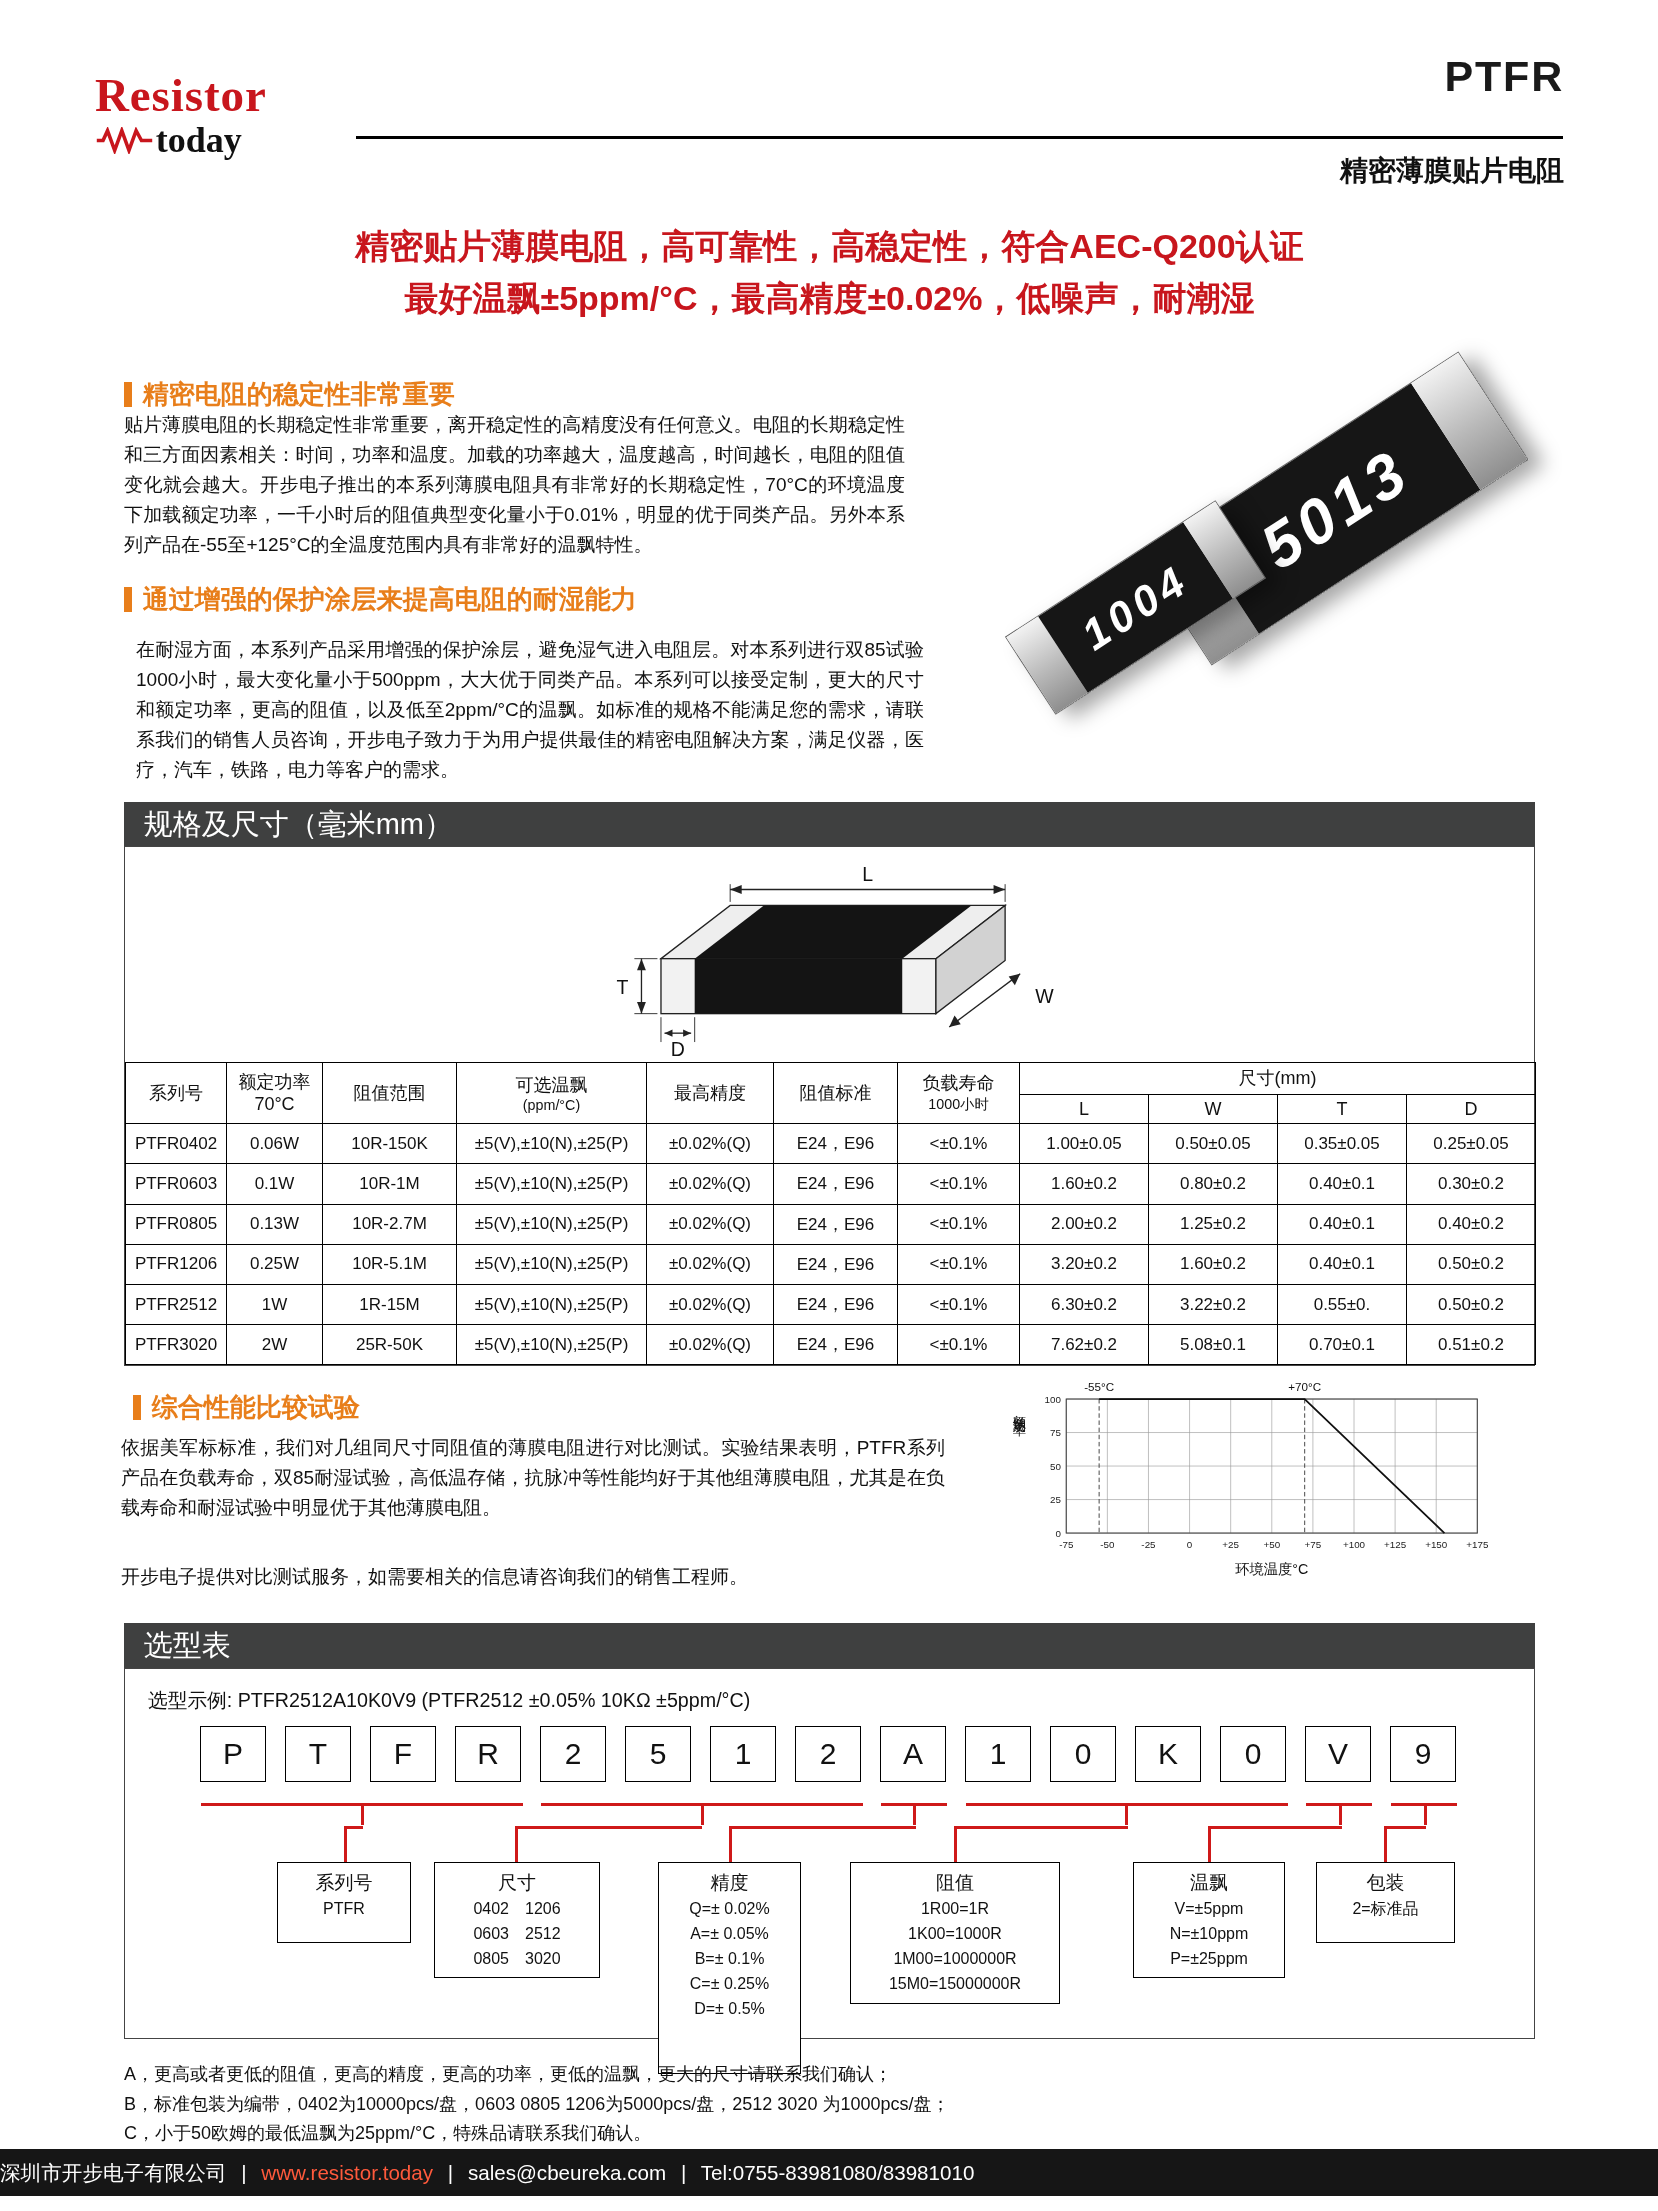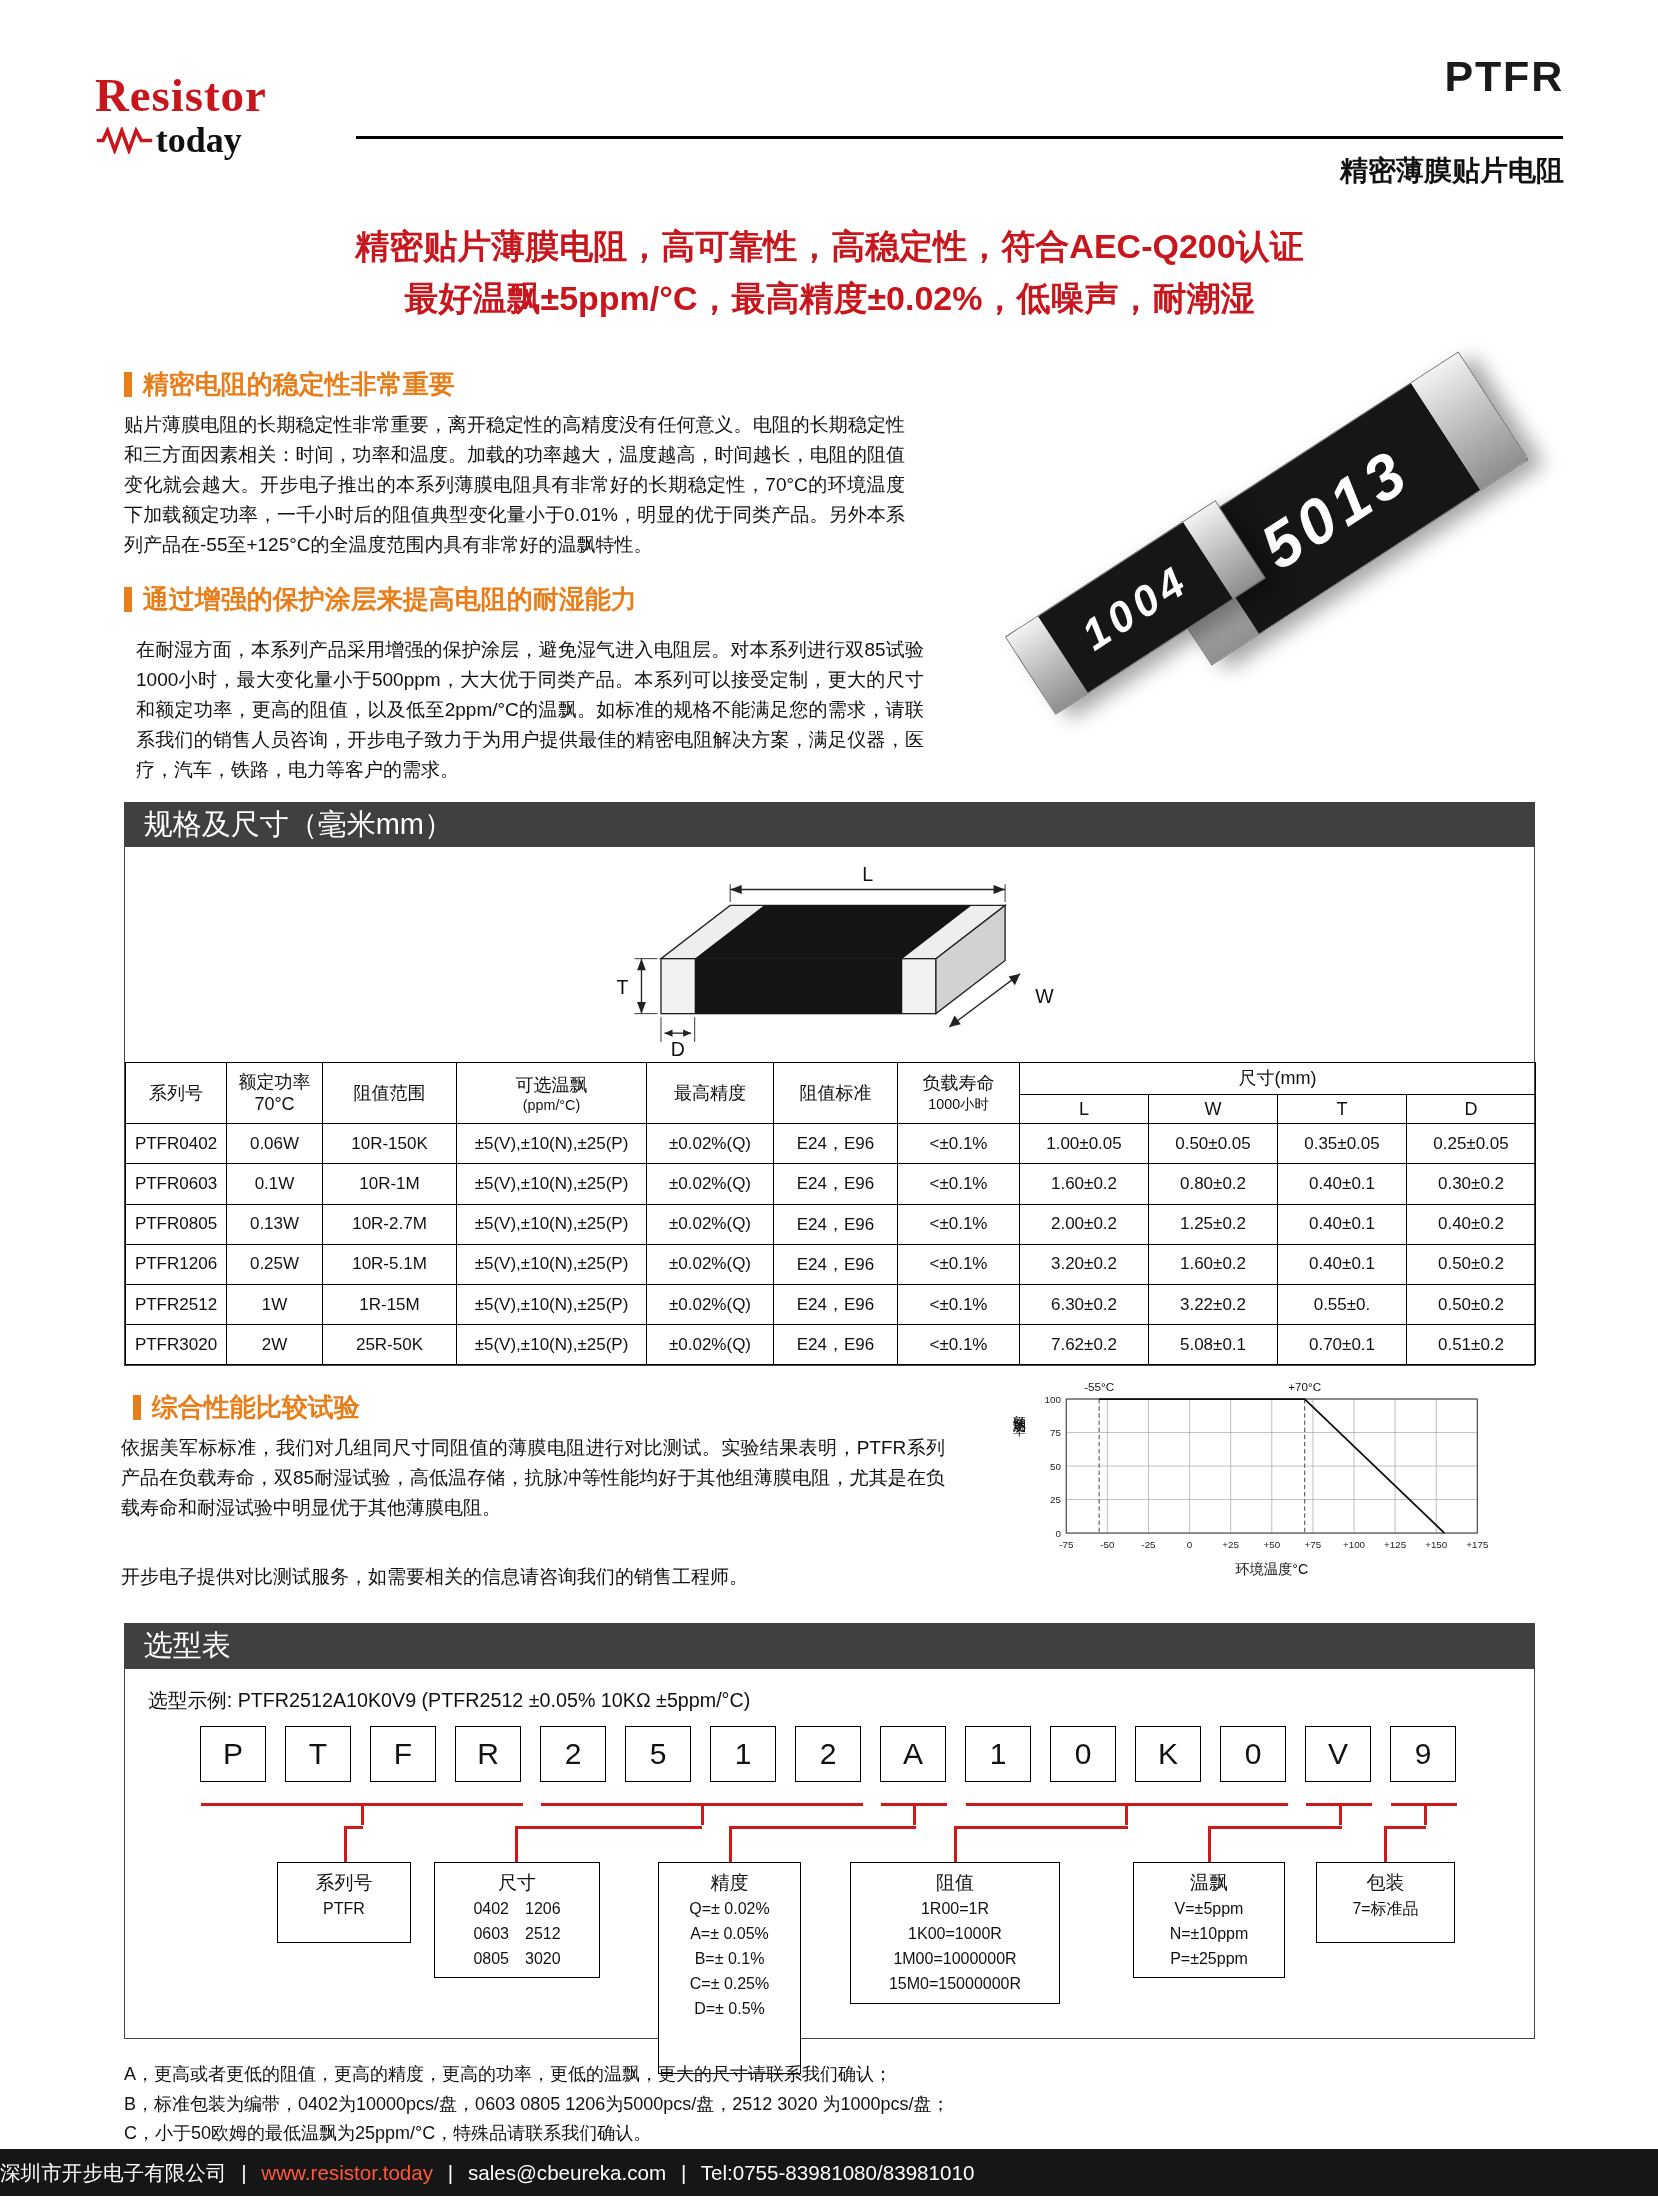--- a/index.html
+++ b/index.html
@@ -86,21 +86,21 @@
   </div>
   <div class="product-code">PTFR</div>
   <div class="header-rule"></div>
   <div class="product-subtitle">精密薄膜贴片电阻</div>
 
   <div class="hero">
     <div>精密贴片薄膜电阻，高可靠性，高稳定性，符合AEC-Q200认证</div>
     <div>最好温飘±5ppm/°C，最高精度±0.02%，低噪声，耐潮湿</div>
   </div>
 
-  <div class="sec-head" style="left:124px;top:367px;">
+  <div class="sec-head" style="left:124px;top:377px;">
     <span class="sec-bar"></span>
     <span>精密电阻的稳定性非常重要</span>
   </div>
   <div class="body-text" style="left:124px;top:410px;width:781px;">贴片薄膜电阻的长期稳定性非常重要，离开稳定性的高精度没有任何意义。电阻的长期稳定性和三方面因素相关：时间，功率和温度。加载的功率越大，温度越高，时间越长，电阻的阻值变化就会越大。开步电子推出的本系列薄膜电阻具有非常好的长期稳定性，70°C的环境温度下加载额定功率，一千小时后的阻值典型变化量小于0.01%，明显的优于同类产品。另外本系列产品在-55至+125°C的全温度范围内具有非常好的温飘特性。</div>
 
   <div class="photo">
     <div class="chip chip-large">
       <div class="cap"></div>
       <div class="cbody">
         <span class="num">5013</span>
@@ -425,21 +425,21 @@
       <div class="group-line">15M0=15000000R</div>
     </div>
     <div class="group-box" style="left:1008px;top:193px;width:152px;height:116px;">
       <div class="group-title">温飘</div>
       <div class="group-line">V=±5ppm</div>
       <div class="group-line">N=±10ppm</div>
       <div class="group-line">P=±25ppm</div>
     </div>
     <div class="group-box" style="left:1191px;top:193px;width:139px;height:81px;">
       <div class="group-title">包装</div>
-      <div class="group-line">7=标准品</div>
+      <div class="group-line">2=标准品</div>
     </div>
   </div>
 
   <div class="notes">
     <div>A，更高或者更低的阻值，更高的精度，更高的功率，更低的温飘，更大的尺寸请联系我们确认；</div>
     <div>B，标准包装为编带，0402为10000pcs/盘，0603 0805 1206为5000pcs/盘，2512 3020 为1000pcs/盘；</div>
     <div>C，小于50欧姆的最低温飘为25ppm/°C，特殊品请联系我们确认。</div>
   </div>
 
   <div class="footer-bar">

